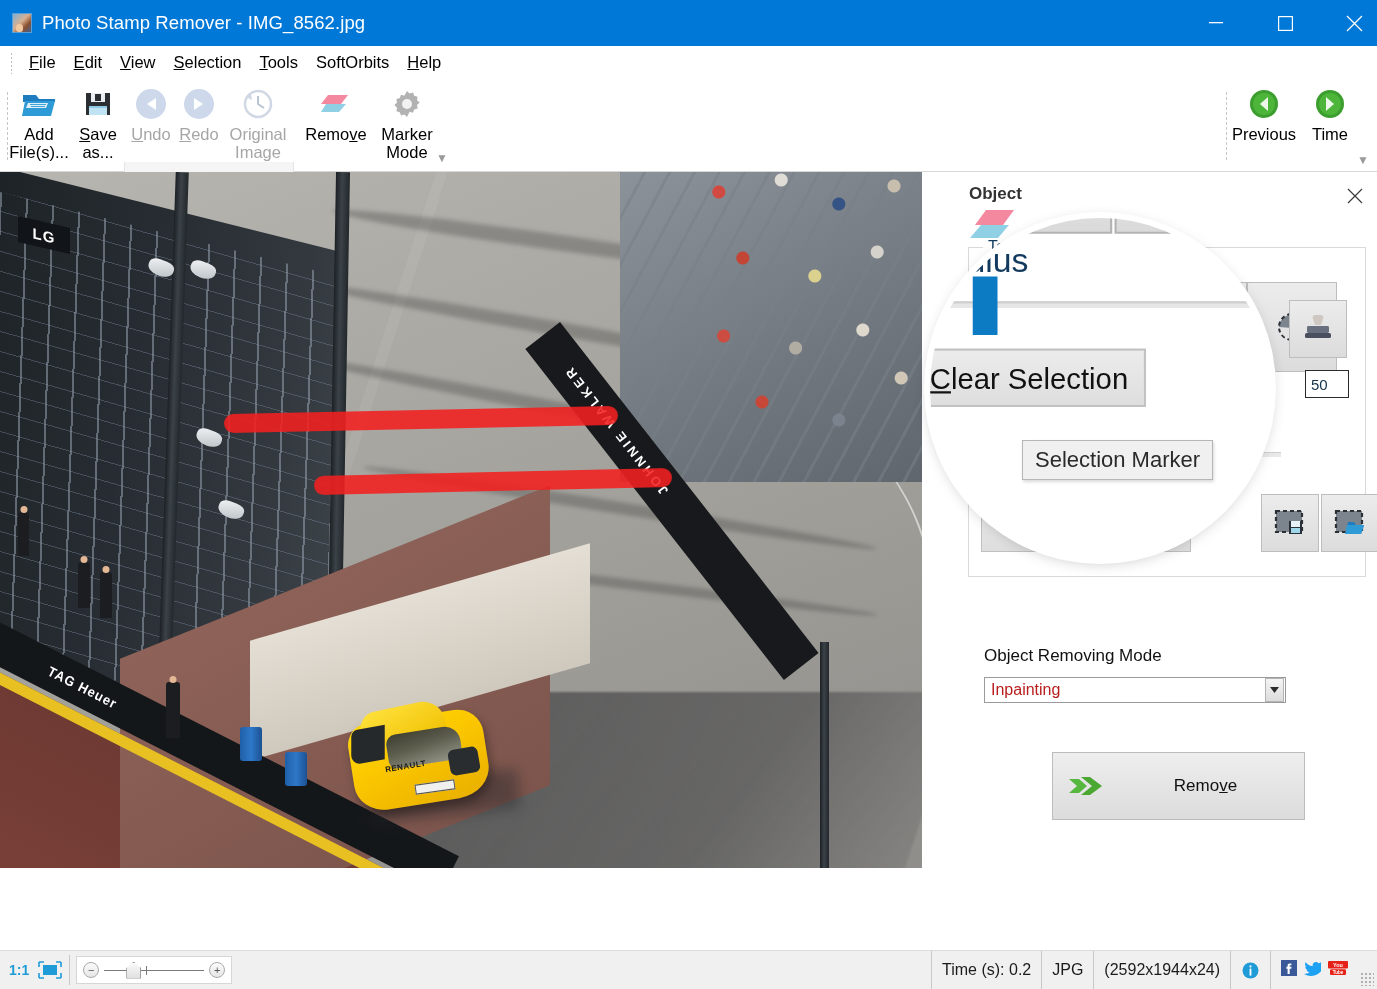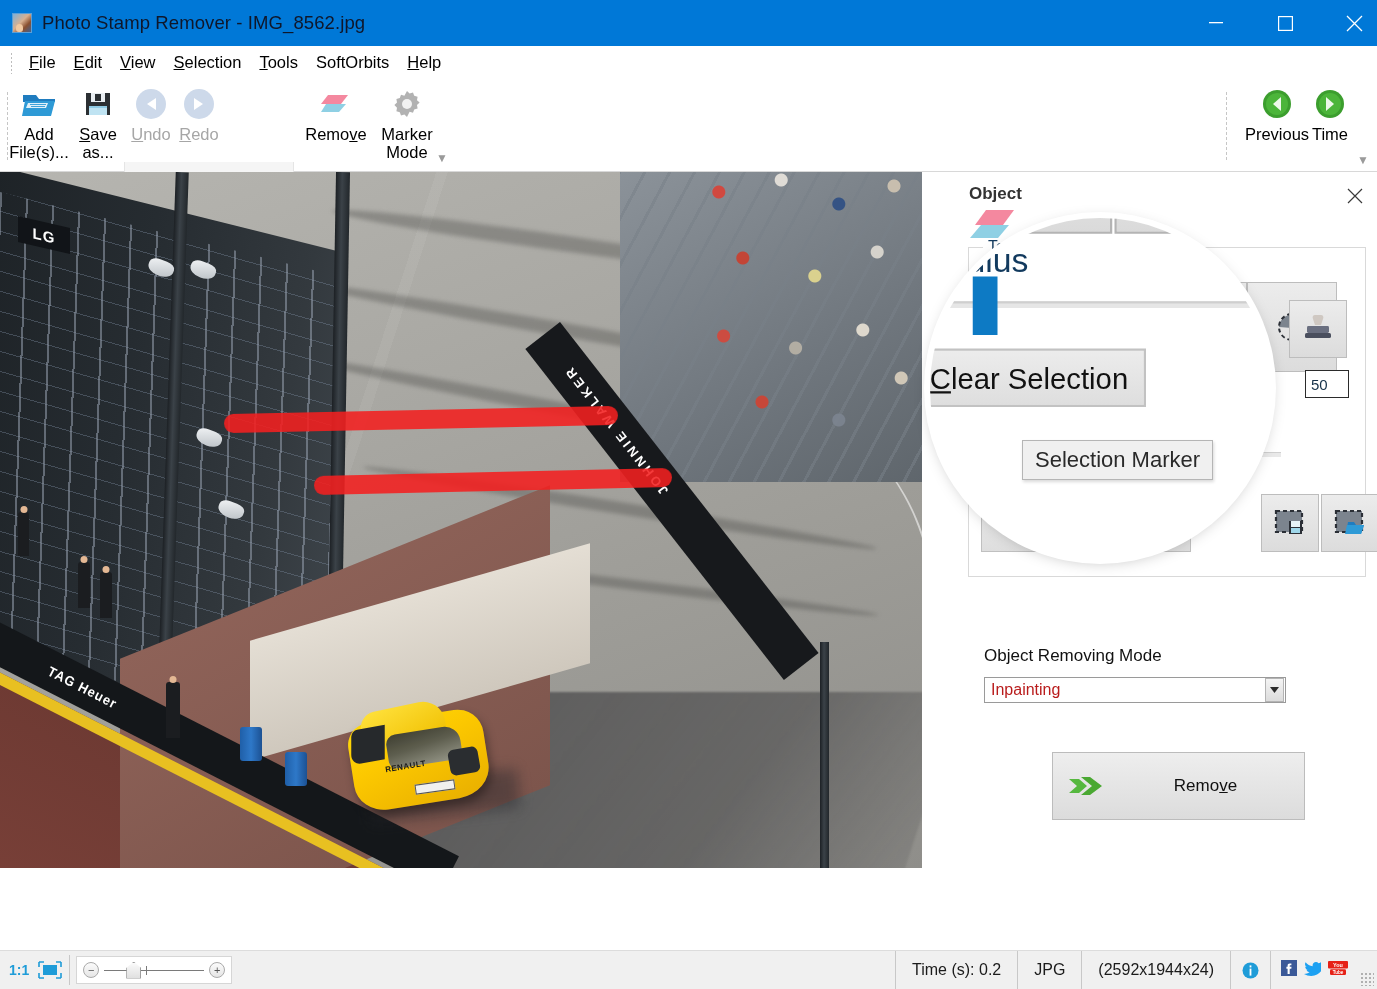--- a/index.html
+++ b/index.html
@@ -17,21 +17,21 @@
     position:absolute; left:0; top:0; width:1377px; height:46px;
     background:#0078d7; display:flex; align-items:center;
   }
   #app-icon {
     width:20px; height:20px; margin-left:12px; margin-right:10px;
     border:1px solid #5c9fd6; background:linear-gradient(135deg,#7fb0d8 0%,#d8b090 45%,#8a5030 70%,#406090 100%);
     position:relative; flex:none;
   }
   #app-icon:after{content:"";position:absolute;left:3px;top:10px;width:7px;height:8px;background:#f0c8a0;border-radius:50% 50% 40% 40%;}
   #title-text {
-    color:#0f172a; font-size:18.5px; letter-spacing:0.1px; white-space:nowrap;
+    color:#ffffff; font-size:18.5px; letter-spacing:0.1px; white-space:nowrap;
   }
   .wbtn {
     width:46px; height:46px; position:absolute; top:0;
     display:flex; align-items:center; justify-content:center;
   }
   .wbtn svg{display:block;}
   #btn-min{right:138px;} #btn-max{right:69px;} #btn-close{right:0px;}
 
   
   #menubar {
@@ -380,21 +380,21 @@
   #z-track{flex:1;height:1px;background:#7a7a7a;margin:0 5px;position:relative;}
   #z-tick{position:absolute;left:42%;top:-4px;width:1px;height:9px;background:#7a7a7a;}
   #z-thumb{
     position:absolute;left:22%;top:-8px;width:15px;height:17px;
     background:linear-gradient(180deg,#fafafa,#e0e0e0);
     border:1px solid #9e9e9e;
     clip-path:polygon(50% 0,100% 38%,100% 100%,0 100%,0 38%);
   }
   #sb-spacer{flex:1;}
   .sb-cell{
-    height:39px;display:flex;align-items:center;padding:0 16px;
+    height:39px;display:flex;align-items:center;padding:0 10px;
     font-size:16px;color:#1b1b1b;border-left:1px solid #c8c8c8;white-space:nowrap;
   }
   #sb-socials{height:39px;display:flex;align-items:center;gap:7px;padding:0 10px;border-left:1px solid #c8c8c8;}
   #sb-info{height:39px;display:flex;align-items:center;padding:0 11px;border-left:1px solid #c8c8c8;}
   #sb-resize{
     width:14px;height:14px;margin-right:3px;margin-left:2px;
     background-image:radial-gradient(#b0b0b0 40%, transparent 41%);
     background-size:4px 4px; align-self:flex-end; margin-bottom:3px;
   }
 </style>
@@ -475,20 +475,31 @@
   <div class="tbbtn disabled" style="left:176px;width:46px;">
     <div class="ico">
       <svg width="34" height="34" viewBox="0 0 34 34">
         <circle cx="17" cy="17" r="15" fill="#cdd9ea"></circle>
         <path d="M12 11l9 6-9 6z" fill="#ffffff"></path>
       </svg>
     </div>
     <div class="lab"><u>R</u>edo</div>
   </div>
 
+  <div class="tbbtn disabled" style="left:222px;width:72px;">
+    <div class="ico">
+      <svg width="30" height="30" viewBox="0 0 30 30">
+        <circle cx="15" cy="15" r="13" fill="none" stroke="#cfd8e4" stroke-width="2.5"></circle>
+        <path d="M15 7v8l6 4" stroke="#b9c4d2" stroke-width="2" fill="none"></path>
+        <path d="M3 8l5-3 1 6z" fill="#cfd8e4"></path>
+      </svg>
+    </div>
+    <div class="lab">Original
+Image</div>
+  </div>
 
   <div class="tbbtn" style="left:298px;width:76px;">
     <div class="ico">
       <svg width="36" height="26" viewBox="0 0 36 26">
         <path d="M10 4h20l-7 9H3z" fill="#f4889f"></path>
         <path d="M3 13h20l-7 8H-2z" fill="#8fd0e4" transform="translate(5,0)"></path>
       </svg>
     </div>
     <div class="lab">Remo<u>v</u>e</div>
   </div>
@@ -500,21 +511,21 @@
         <circle cx="15" cy="15" r="5" fill="#f2f2f2"></circle>
       </svg>
     </div>
     <div class="lab">Marker
 Mode</div>
   </div>
 
   <div id="tb-overflow" style="left:436px;bottom:6px;position:absolute;">▼</div>
 
   <div class="tb-grip" style="right:148px;"></div>
-  <div class="tbbtn" style="right:65px;width:70px;">
+  <div class="tbbtn" style="right:78px;width:70px;">
     <div class="ico">
       <svg width="30" height="30" viewBox="0 0 30 30">
         <circle cx="15" cy="15" r="14" fill="#3c9e2e"></circle>
         <circle cx="15" cy="15" r="11" fill="#4cb53a"></circle>
         <path d="M19 8l-8 7 8 7z" fill="#eef8ea"></path>
       </svg>
     </div>
     <div class="lab">Previous</div>
   </div>
   <div class="tbbtn" style="right:20px;width:54px;">

